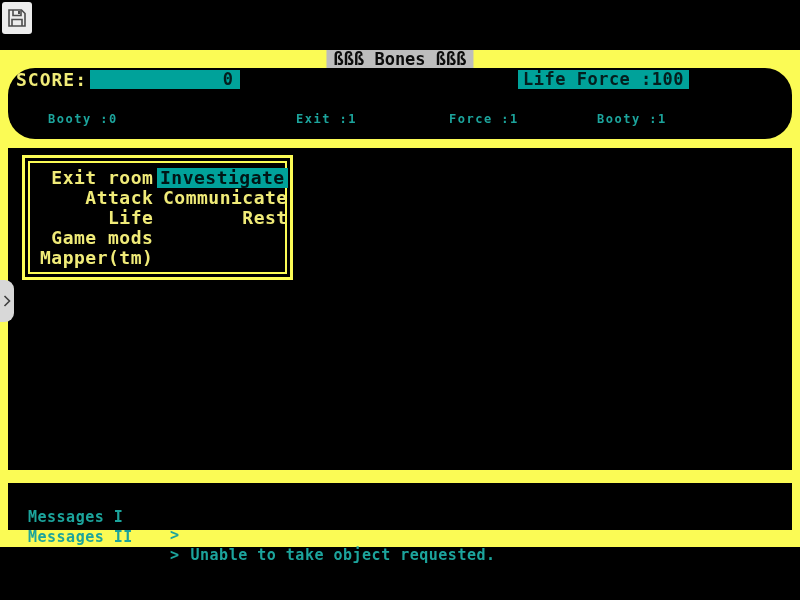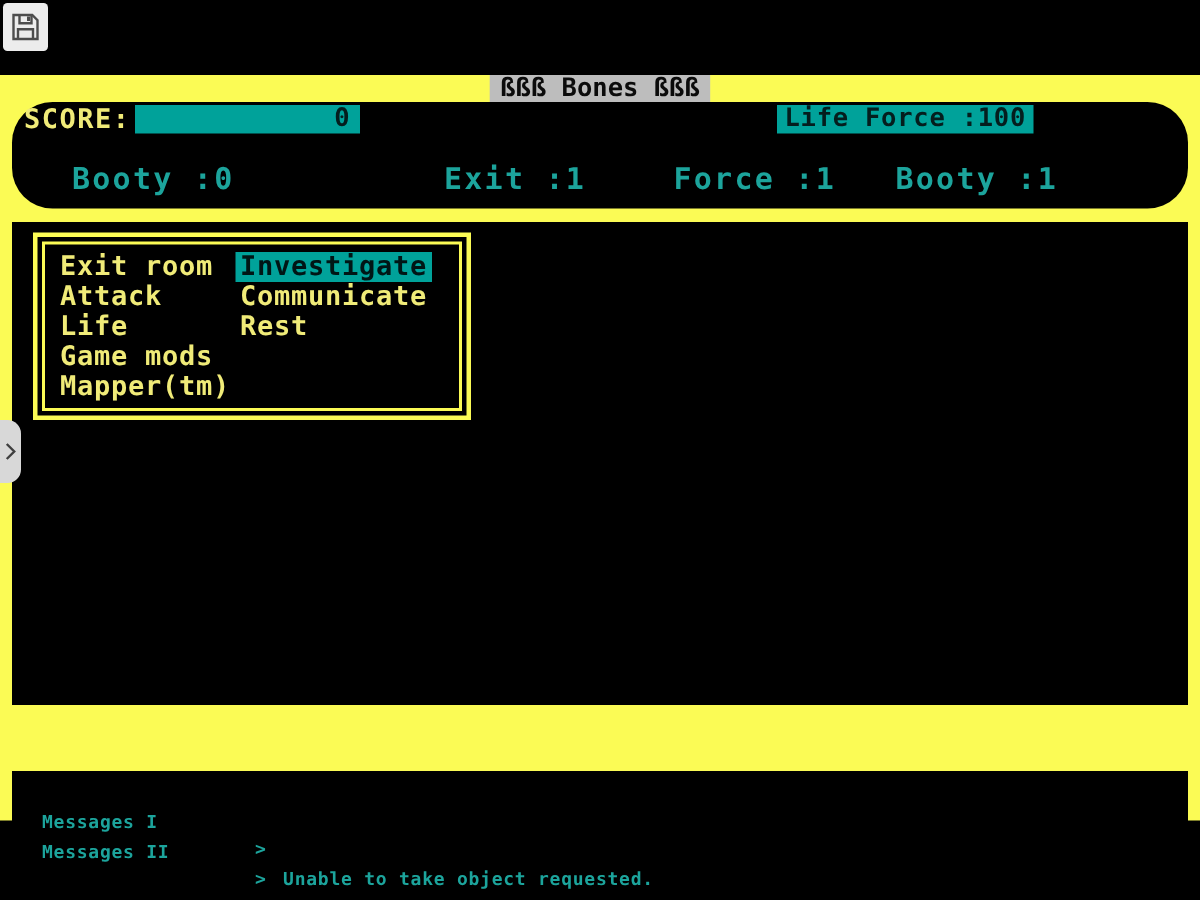--- a/index.html
+++ b/index.html
@@ -38,35 +38,35 @@
   
   .score-label{position:absolute;left:8px;top:2px;color:var(--yellow-text);font-size:18px;line-height:19px;letter-spacing:1px;white-space:pre;}
   .score-bar{
     position:absolute;left:82px;top:2px;width:150px;height:19px;background:var(--teal);
     color:var(--ink);font-size:17px;line-height:19px;text-align:right;padding-right:7px;
   }
   .life-force{
     position:absolute;left:510px;top:2px;height:19px;background:var(--teal);
     color:var(--ink);font-size:17px;line-height:19px;padding:0 5px;white-space:pre;letter-spacing:0.5px;
   }
-  .stat{position:absolute;top:42px;color:var(--teal-text);font-size:20px;line-height:19px;letter-spacing:1.5px;white-space:pre;}
+  .stat{position:absolute;top:42px;color:var(--teal-text);font-size:12px;line-height:19px;letter-spacing:1.5px;white-space:pre;}
   .s0{left:40px}.s1{left:288px}.s2{left:441px}.s3{left:589px}
   
-  .menu-box{position:absolute;left:14px;top:7px;width:292px;height:125px;border:3px solid var(--yellow);padding:3px;}
+  .menu-box{position:absolute;left:14px;top:7px;width:271px;height:125px;border:3px solid var(--yellow);padding:3px;text-align:right;}
   .menu-inner{width:100%;height:100%;border:2px solid var(--yellow);position:relative;}
   .col{position:absolute;top:5px;}
   .col-left{left:10px;}
   .col-right{left:130px;}
   .mi{
     height:20px;line-height:20px;font-size:18px;color:var(--yellow-text);
     letter-spacing:0.5px;white-space:pre;cursor:pointer;
   }
   .mi.selected{background:var(--teal);color:#001616;padding:0 3px;margin-left:-3px;}
   
-  .msgs{color:var(--teal-text);font-size:12px;letter-spacing:0.5px;margin-top:31px;}
+  .msgs{color:var(--teal-text);font-size:15px;letter-spacing:0.5px;}
   .mrow{position:absolute;left:0;width:100%;height:18px;line-height:18px;white-space:pre;}
   .r1{top:7px}.r2{top:27px}
   .mlabel{position:absolute;left:20px;}
   .mcontent{position:absolute;left:162px;}
   .mtext{margin-left:11px;}
   
   .drawer-tab{
     position:absolute;left:0;top:280px;width:14px;height:42px;
     background:#D8D8D8;border:none;border-radius:0 9px 9px 0;padding:0;
     display:flex;align-items:center;justify-content:center;cursor:pointer;

